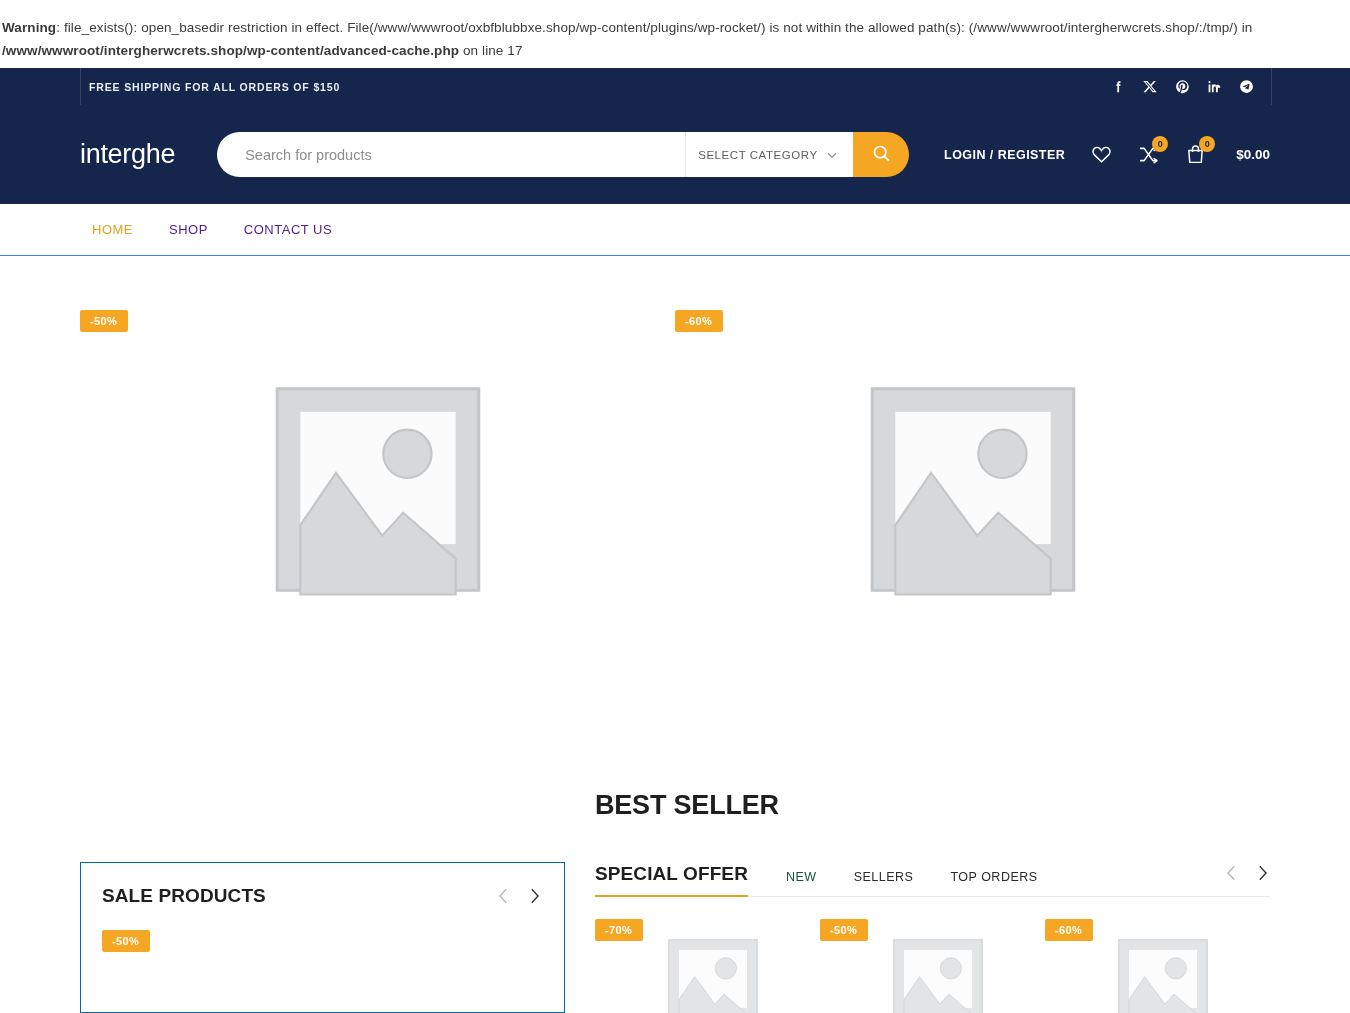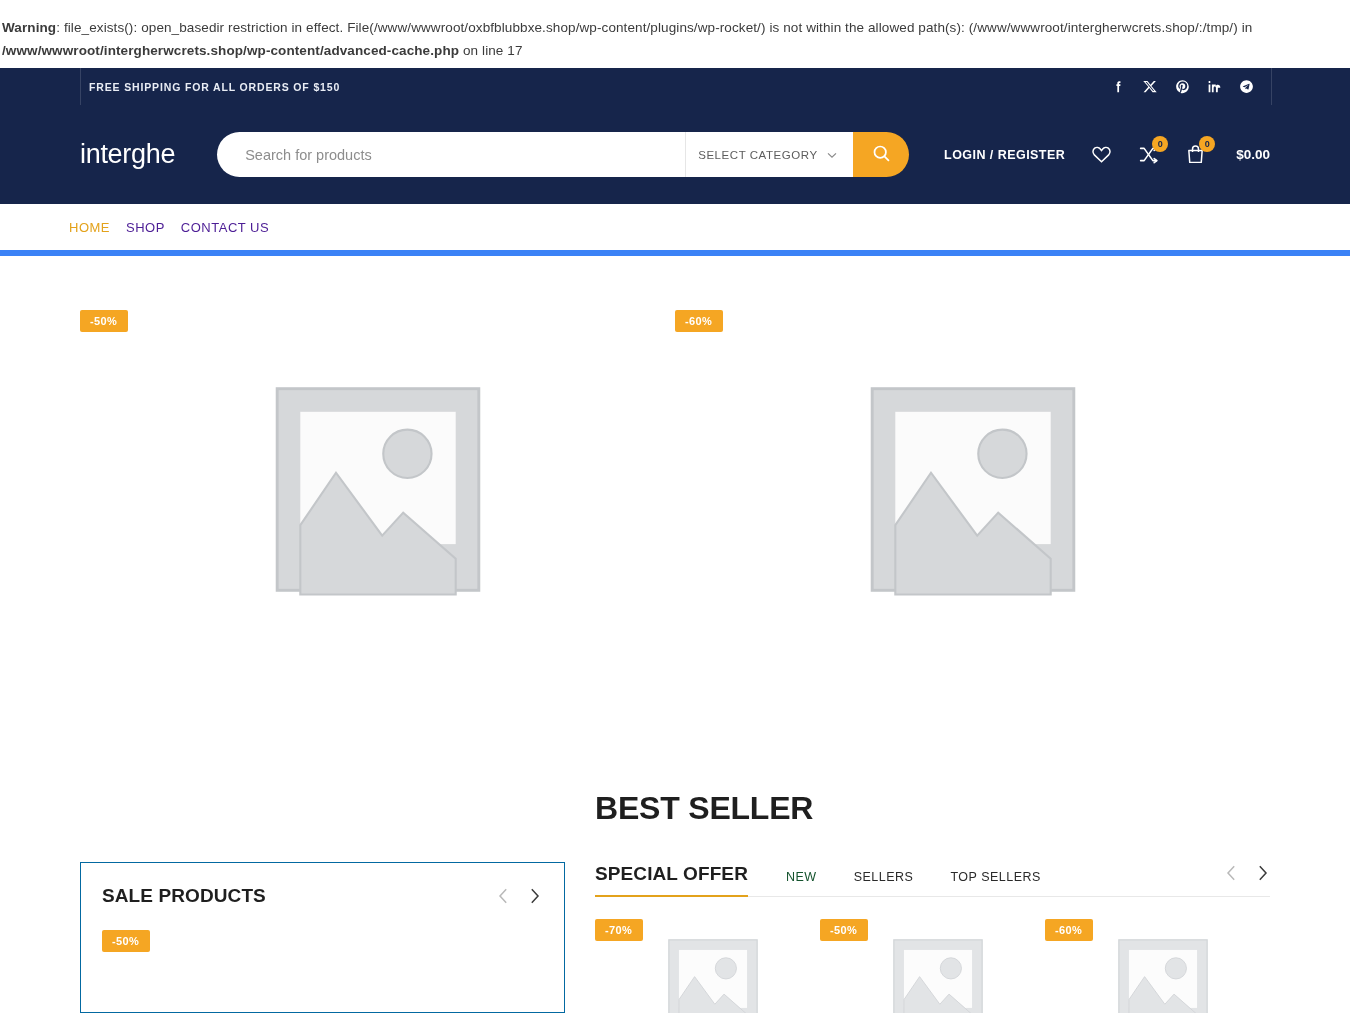--- a/index.html
+++ b/index.html
@@ -156,25 +156,25 @@
     font-weight: 700;
     margin-left: 4px;
     white-space: nowrap;
     text-align: right;
   }
 
   
   #primary-nav {
     height: 52px;
     background: #ffffff;
-    border-bottom: 6px solid #3b82f6;
-    display: flex;
-    align-items: center;
-    padding: 0 69px;
-    gap: 16px;
+    border-bottom: 1px solid #3b82f6;
+    display: flex;
+    align-items: center;
+    padding: 0 92px;
+    gap: 36px;
   }
   .nav-item {
     font-size: 13px;
     letter-spacing: .5px;
     color: #4c1d95;
     cursor: pointer;
     font-weight: 500;
   }
   .nav-item.is-active { color: #e3a21b; }
 
@@ -202,21 +202,21 @@
     display: flex;
     justify-content: center;
   }
   .ph-img { width: 210px; height: 215px; display: block; }
 
   
   #bestseller-title {
     position: absolute;
     left: 595px;
     top: 790px;
-    font-size: 32px;
+    font-size: 27px;
     font-weight: 700;
     color: #1f1f1f;
     letter-spacing: -.2px;
   }
 
   
   #lower-zone {
     position: absolute;
     left: 0; right: 0;
     top: 862px;
@@ -474,21 +474,21 @@
       <span class="onsale-badge">-50%</span>
     </div>
   </div>
 
   <div id="offer-panel">
     <div id="offer-head">
       <div id="offer-title">SPECIAL OFFER</div>
       <div id="offer-tabs">
         <div class="offer-tab is-active">NEW</div>
         <div class="offer-tab">SELLERS</div>
-        <div class="offer-tab">TOP SELLERS</div>
+        <div class="offer-tab">TOP ORDERS</div>
       </div>
       <div id="offer-nav">
         <div class="arrow-btn arrow-prev">
           <svg viewBox="0 0 11 16" fill="none" stroke-width="1.5">
               <path d="M8.2 1.3 2 8l6.2 6.7"></path>
             </svg>
         </div>
         <div class="arrow-btn arrow-next">
           <svg viewBox="0 0 11 16" fill="none" stroke-width="1.5">
               <path d="M2.8 1.3 9 8l-6.2 6.7"></path>

